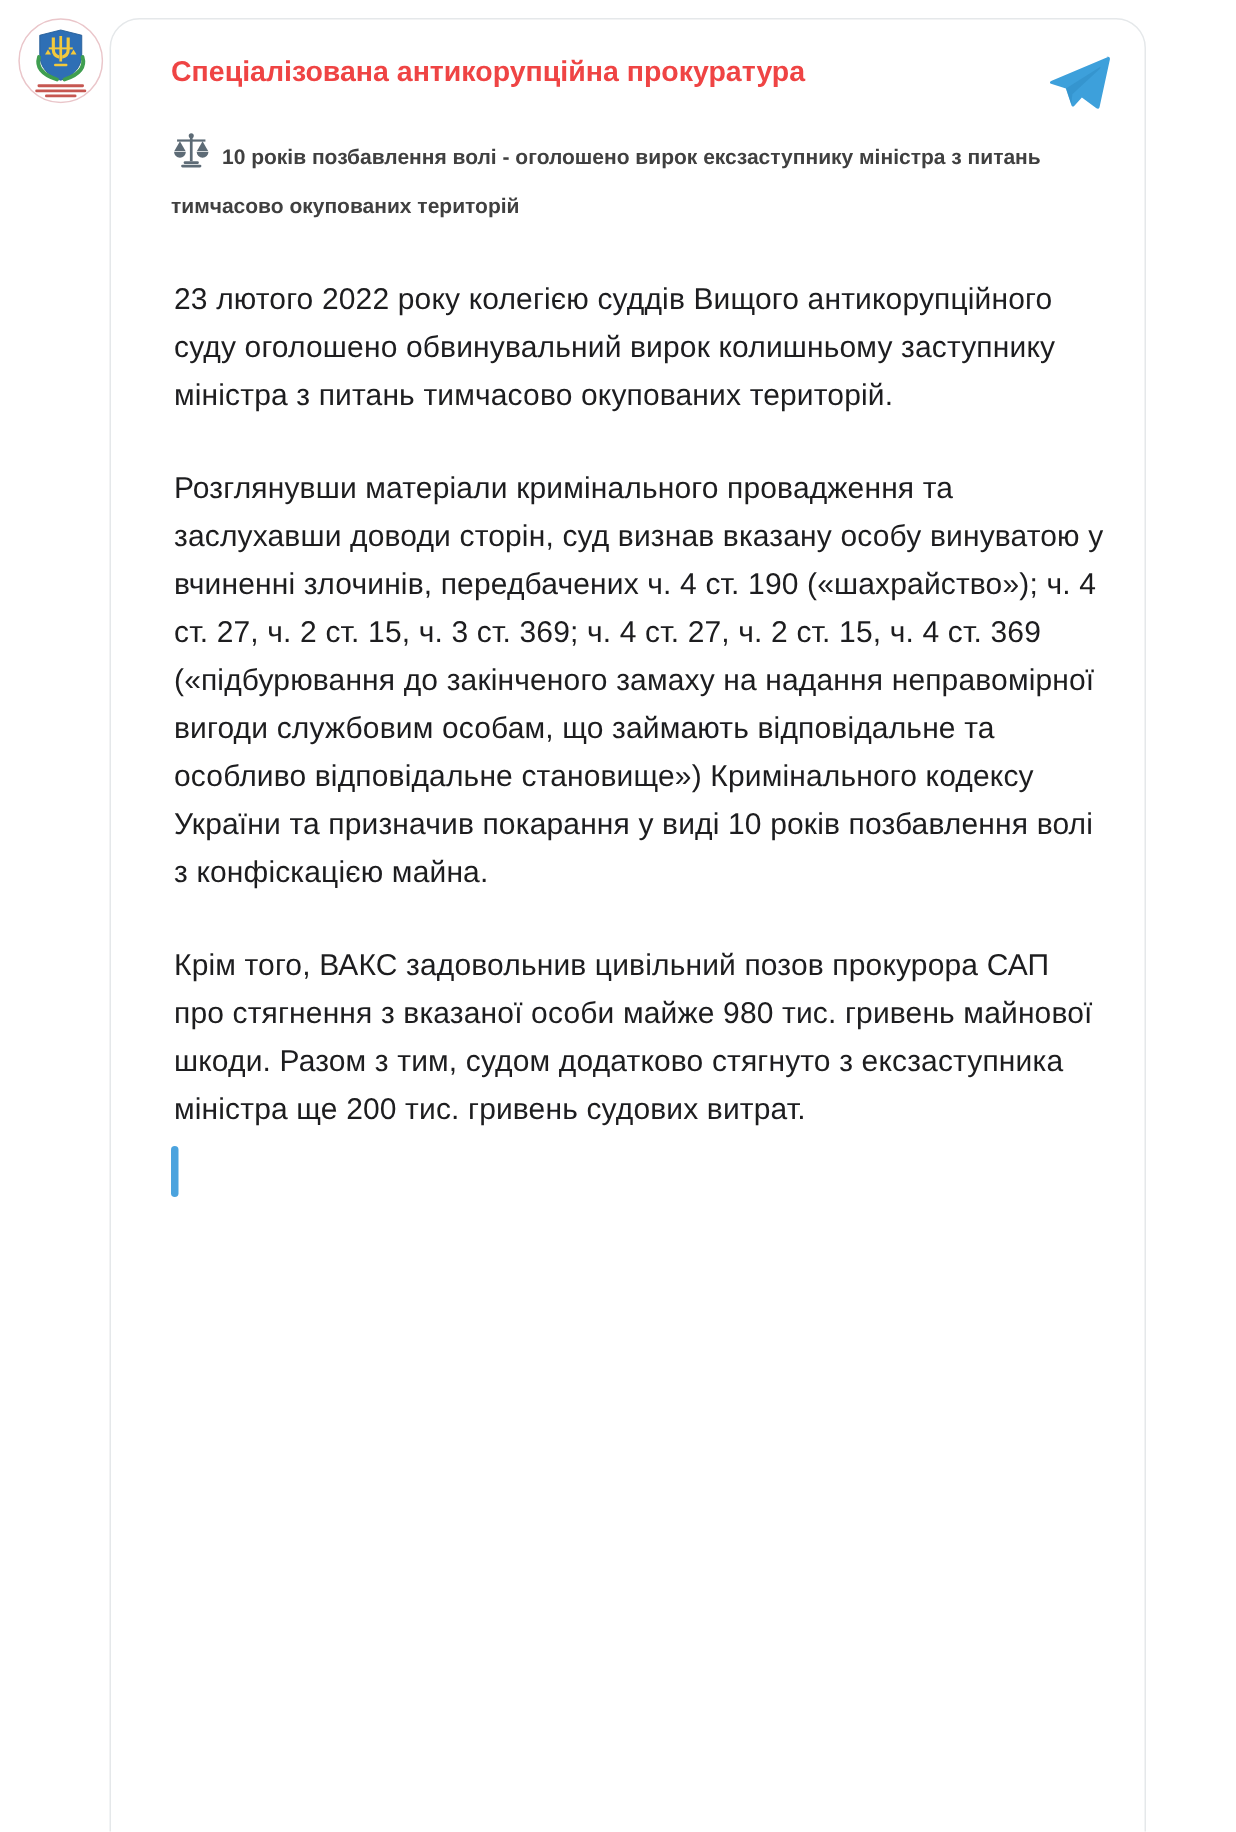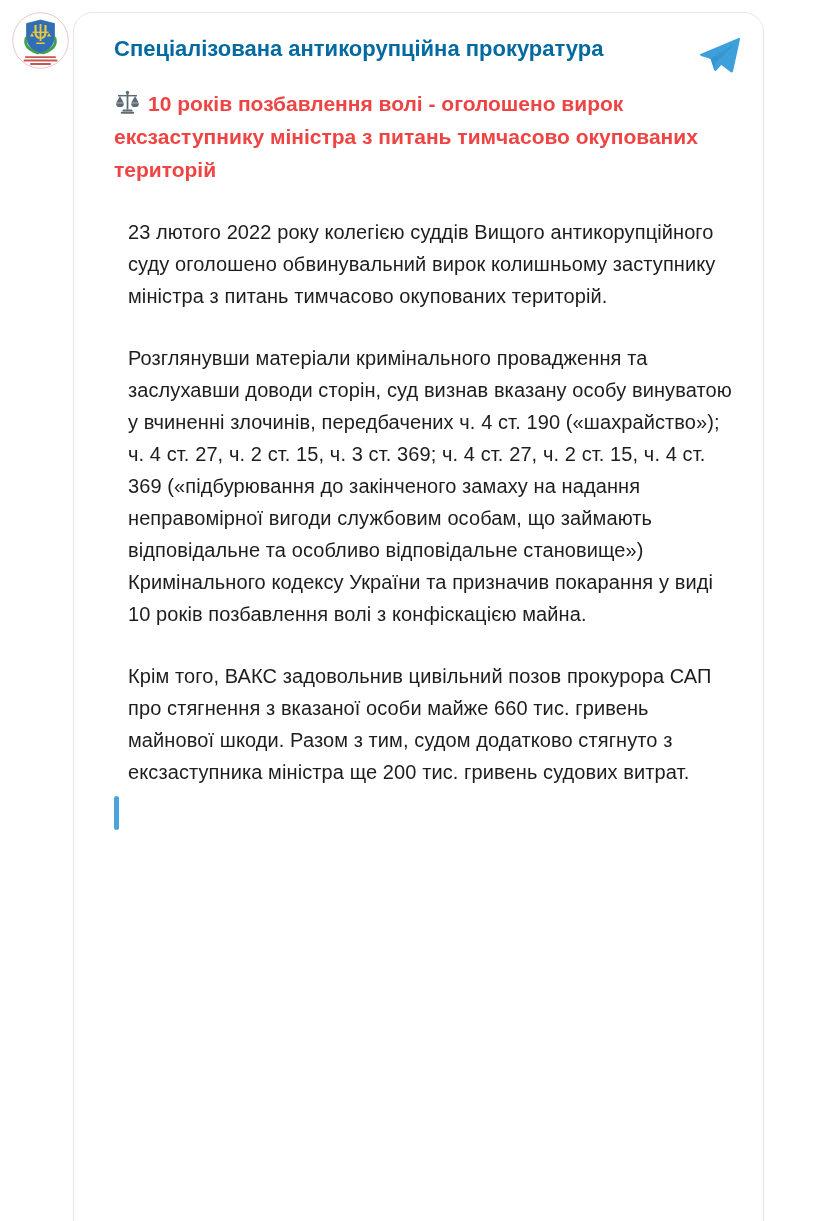--- a/index.html
+++ b/index.html
@@ -28,47 +28,47 @@
     border-radius: 20px;
     padding: 22px 26px 0 40px;
   }
 
   .header-row {
     display: flex;
     align-items: flex-start;
     justify-content: space-between;
   }
   .channel-name {
-    font-size: 22px;
+    font-size: 19px;
     font-weight: 700;
     line-height: 27px;
-    color: #0369a1;
+    color: #ef4444;
     text-decoration: none;
     cursor: pointer;
   }
   .plane { flex: 0 0 auto; margin: -2px -4px 0 12px; cursor: pointer; }
   .plane svg { display: block; width: 43px; height: 43px; }
 
   .headline {
     margin: 11px 0 0 0;
-    font-size: 21px;
+    font-size: 14px;
     font-weight: 700;
     line-height: 33px;
-    color: #ef4444;
+    color: #404040;
   }
   .scales {
     display: inline-block;
     width: 27px; height: 27px;
     vertical-align: -5px;
     margin-right: 7px;
   }
   .scales svg { display: block; width: 27px; height: 27px; }
 
   p.body-par {
-    margin: 30px 0 0 14px;
+    margin: 30px 0 0 2px;
     font-size: 20px;
     font-weight: 400;
     line-height: 32px;
     color: #1d1d1f;
     letter-spacing: 0.1px;
   }
 
   .link-stub {
     margin: 8px 0 0 0;
     width: 5px; height: 34px;
@@ -131,19 +131,19 @@
             <path d="M15.2 12.6 h7 a3.5 3.5 0 0 1 -7 0 Z"></path>
             <rect x="7.5" y="18.2" width="9" height="1.7" rx="0.8"></rect>
             <rect x="6" y="20.3" width="12" height="1.6" rx="0.8"></rect>
           </g>
         </svg>
       </span><span>10 років позбавлення волі - оголошено вирок ексзаступнику міністра з питань тимчасово окупованих територій</span>
     </p>
 
     <p class="body-par">23 лютого 2022 року колегією суддів Вищого антикорупційного суду оголошено обвинувальний вирок колишньому заступнику міністра з питань тимчасово окупованих територій.</p>
     <p class="body-par">Розглянувши матеріали кримінального провадження та заслухавши доводи сторін, суд визнав вказану особу винуватою у вчиненні злочинів, передбачених ч. 4 ст. 190 («шахрайство»); ч. 4 ст. 27, ч. 2 ст. 15, ч. 3 ст. 369; ч. 4 ст. 27, ч. 2 ст. 15, ч. 4 ст. 369 («підбурювання до закінченого замаху на надання неправомірної вигоди службовим особам, що займають відповідальне та особливо відповідальне становище») Кримінального кодексу України та призначив покарання у виді 10 років позбавлення волі з конфіскацією майна.</p>
-    <p class="body-par">Крім того, ВАКС задовольнив цивільний позов прокурора САП про стягнення з вказаної особи майже 660 тис. гривень майнової шкоди. Разом з тим, судом додатково стягнуто з ексзаступника міністра ще 200 тис. гривень судових витрат.</p>
+    <p class="body-par">Крім того, ВАКС задовольнив цивільний позов прокурора САП про стягнення з вказаної особи майже 980 тис. гривень майнової шкоди. Разом з тим, судом додатково стягнуто з ексзаступника міністра ще 200 тис. гривень судових витрат.</p>
 
     <div class="link-stub"></div>
 
   </div>
 
 </div>
 
 </body></html>

